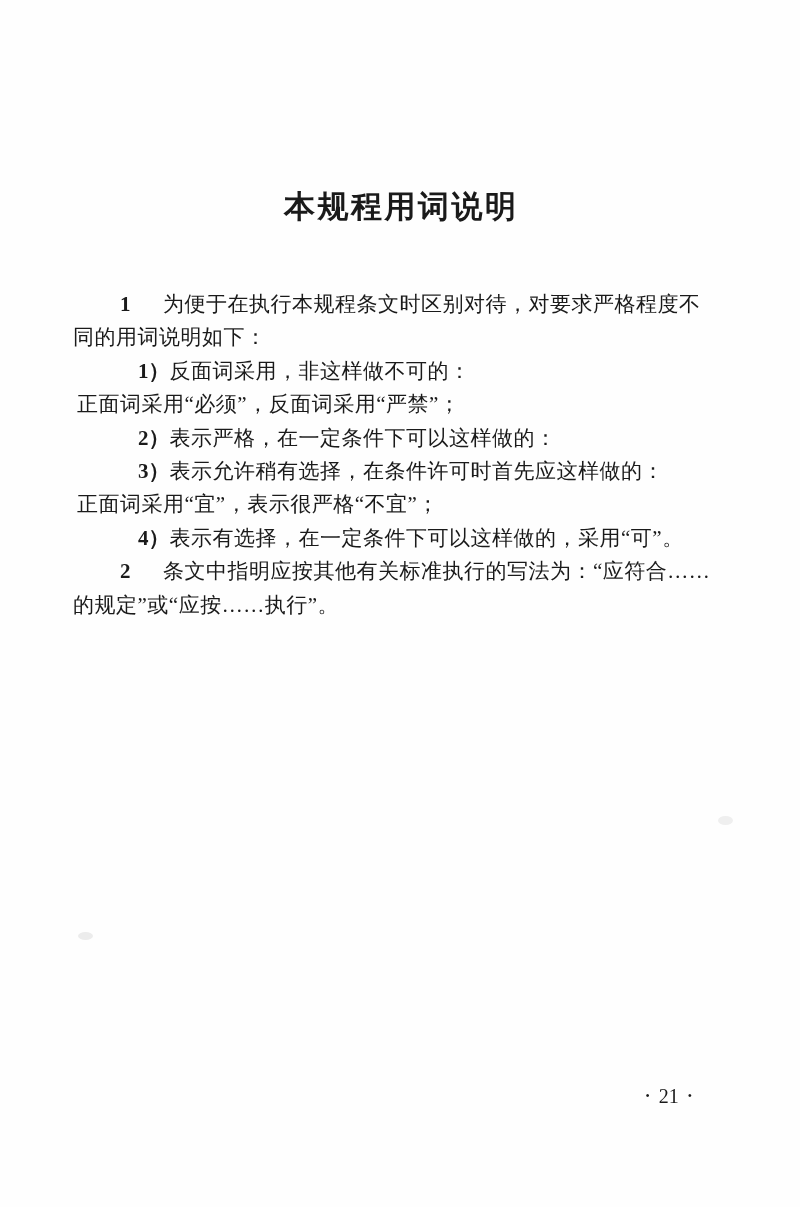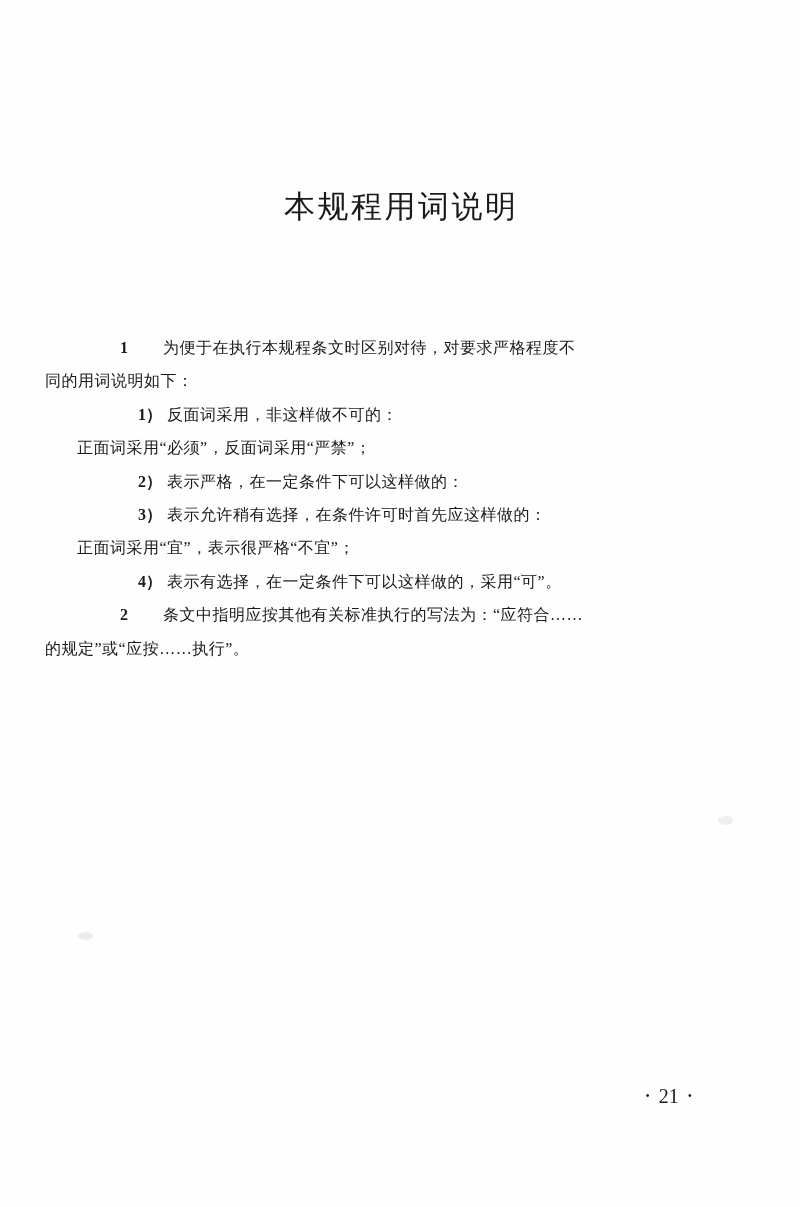--- a/index.html
+++ b/index.html
@@ -19,48 +19,47 @@
     overflow: hidden;
   }
 
   .title {
     position: absolute;
     top: 186px;
     left: 0;
     width: 100%;
     text-align: center;
     font-size: 31px;
-    font-weight: normal;
+    font-weight: bold;
     letter-spacing: 2.5px;
     padding-left: 2.5px;
     white-space: nowrap;
   }
 
   .content {
     position: absolute;
     top: 288px;
     left: 0;
     width: 100%;
-    font-size: 16px;
+    font-size: 21px;
     letter-spacing: 0.5px;
     line-height: 33.4px;
-    margin-top: 43px;
   }
 
   .line { white-space: nowrap; }
 
   .l-pnum { padding-left: 120px; }
   .l-pnum .pnum {
     display: inline-block;
     width: 43px;
     font-weight: bold;
     letter-spacing: 0;
   }
 
-  .l-flush { padding-left: 45px; }
+  .l-flush { padding-left: 73px; }
 
   .l-item { padding-left: 138px; display: flex; }
   .l-item .marker {
     flex: 0 0 auto;
     min-width: 29px;
     font-weight: bold;
     letter-spacing: 0;
   }
 
   .l-sub { padding-left: 77px; }

